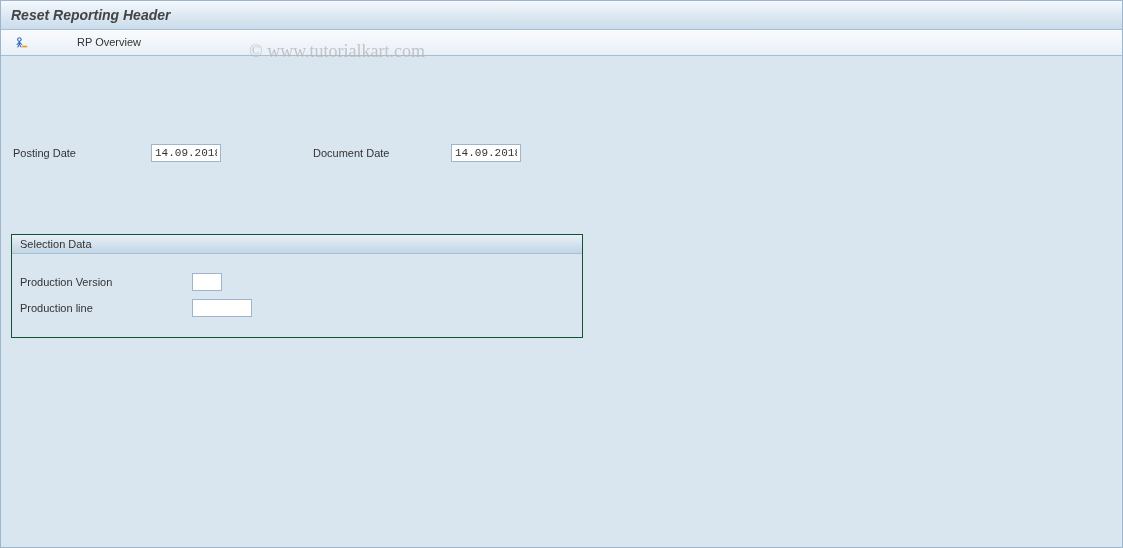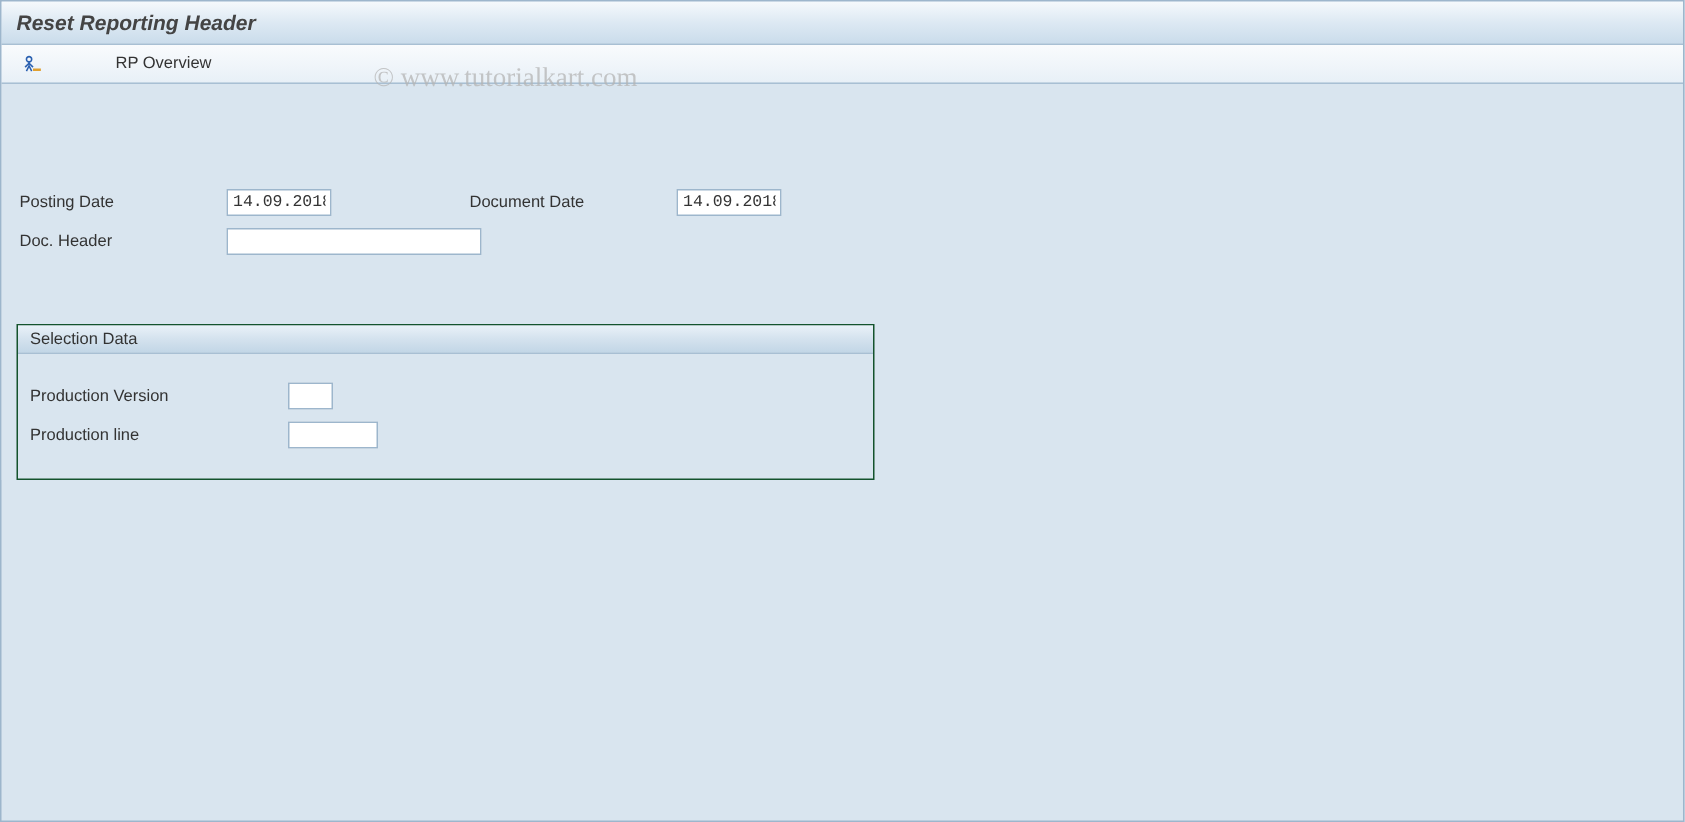--- a/index.html
+++ b/index.html
@@ -46,21 +46,22 @@
     .icon-overview-svg {
       width: 14px;
       height: 14px;
       margin-right: 3px;
     }
     .content {
       padding: 0;
       background: #d9e5ef;
     }
     .form-section {
-      padding: 68px 10px 10px 10px;
+      padding: 38px 10px 10px 10px;
+      margin-top: 48px;
     }
     .form-row {
       display: flex;
       align-items: center;
       margin-bottom: 4px;
       height: 22px;
     }
     .field-group {
       display: flex;
       align-items: center;
@@ -162,24 +163,20 @@
       <div class="field-group col1">
         <span class="label">Posting Date</span>
         <input class="input w-date" value="14.09.2018" style="">
       </div>
       <div class="field-group col2">
         <span class="label">Document Date</span>
         <input class="input w-date" value="14.09.2018" style="">
       </div>
     </div>
     <div class="form-row">
-      <div class="field-group col2">
-        <span class="label">Doc. Header</span>
-        <input class="input w-docheader" value="" style="">
-      </div>
     </div>
   </div>
 
   <div class="group-box">
     <div class="group-title">Selection Data</div>
     <div class="group-content">
       <div class="form-row">
         <div class="field-group col1">
           <span class="label">Production Version</span>
           <input class="input w-prodver" value="" style="">

